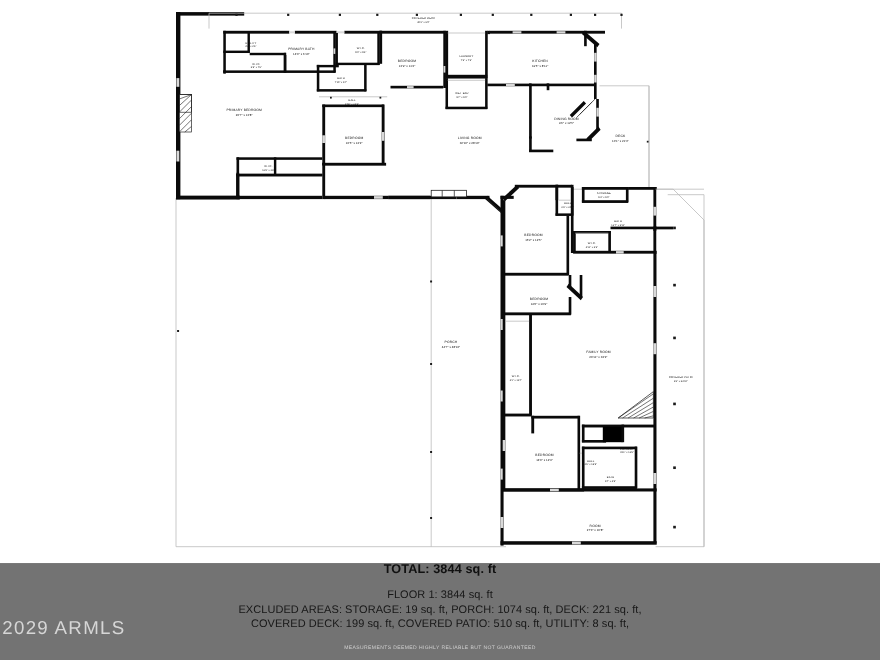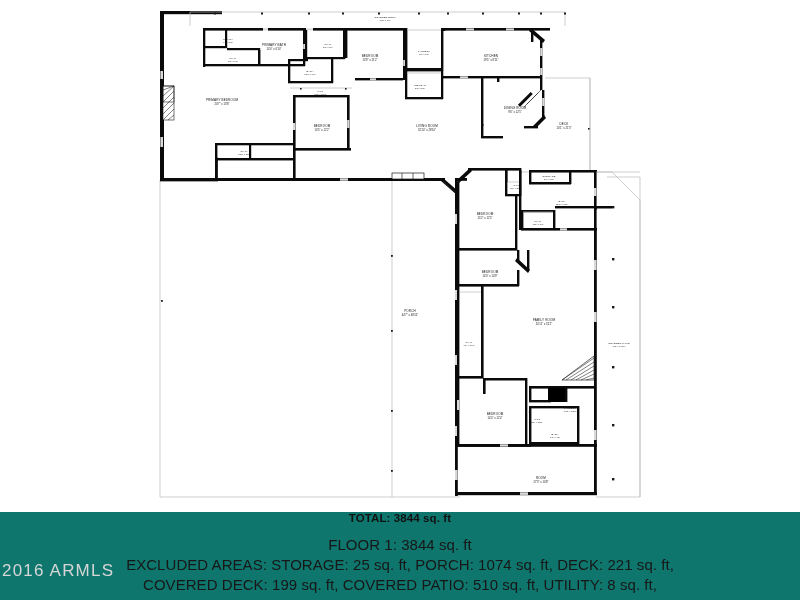--- a/index.html
+++ b/index.html
@@ -13,21 +13,21 @@
     height: 600px;
     position: relative;
     font-family: "Liberation Sans", sans-serif;
     color: #111111;
     overflow: hidden;
   }
 
   #floorplan-page {
     position: absolute;
     inset: 0;
-    background: #0f766e;
+    background: #737373;
   }
 
   #plan-svg-wrap {
     position: absolute;
     left: 0;
     top: 0;
     width: 800px;
     height: 512px;
   }
   svg#plan-svg {
@@ -66,21 +66,21 @@
     text-align: center;
   }
   #caption-total {
     font-size: 11.5px;
     font-weight: bold;
     color: #111111;
     letter-spacing: 0.1px;
     margin: 0 0 11px 0;
   }
   .caption-line {
-    font-size: 15px;
+    font-size: 10px;
     color: #171717;
     line-height: 1.32;
     letter-spacing: 0.05px;
   }
   #disclaimer {
     margin-top: 11px;
     font-size: 4.6px;
     color: #cfcfcf;
     letter-spacing: 0.35px;
   }
@@ -531,20 +531,20 @@
             <text class="room-label rl-dim" x="541" y="482.3">27'3" x 10'8"</text>
           </g>
         </g>
 
     </svg>
   </div>
 
   <div id="caption">
     <div id="caption-total">TOTAL: 3844 sq. ft</div>
     <div class="caption-line">FLOOR 1: 3844 sq. ft</div>
-    <div class="caption-line">EXCLUDED AREAS: STORAGE: 25 sq. ft, PORCH: 1074 sq. ft, DECK: 221 sq. ft,</div>
+    <div class="caption-line">EXCLUDED AREAS: STORAGE: 19 sq. ft, PORCH: 1074 sq. ft, DECK: 221 sq. ft,</div>
     <div class="caption-line">COVERED DECK: 199 sq. ft, COVERED PATIO: 510 sq. ft, UTILITY: 8 sq. ft,</div>
     <div id="disclaimer">MEASUREMENTS DEEMED HIGHLY RELIABLE BUT NOT GUARANTEED</div>
   </div>
 
-  <div id="watermark">2016 ARMLS</div>
+  <div id="watermark">2029 ARMLS</div>
 
 </div>
 
 </body></html>

